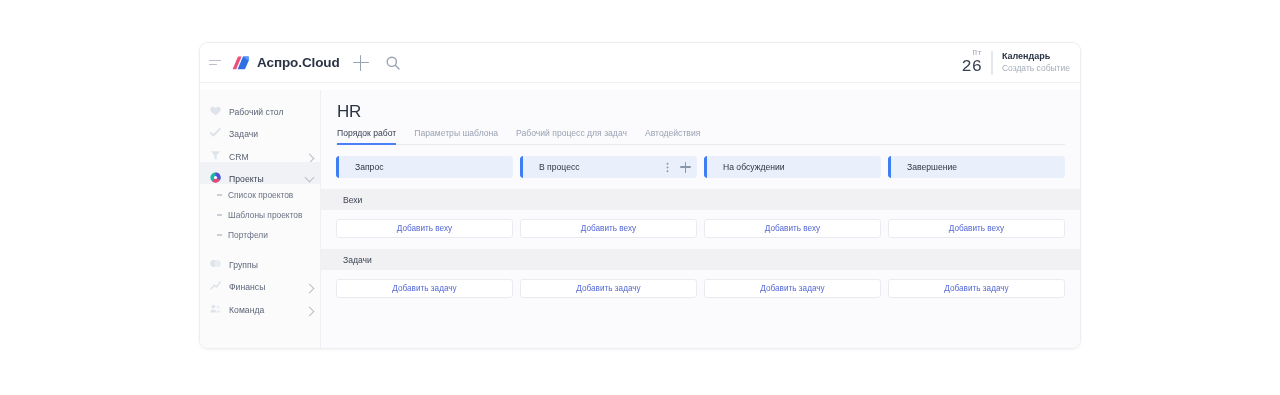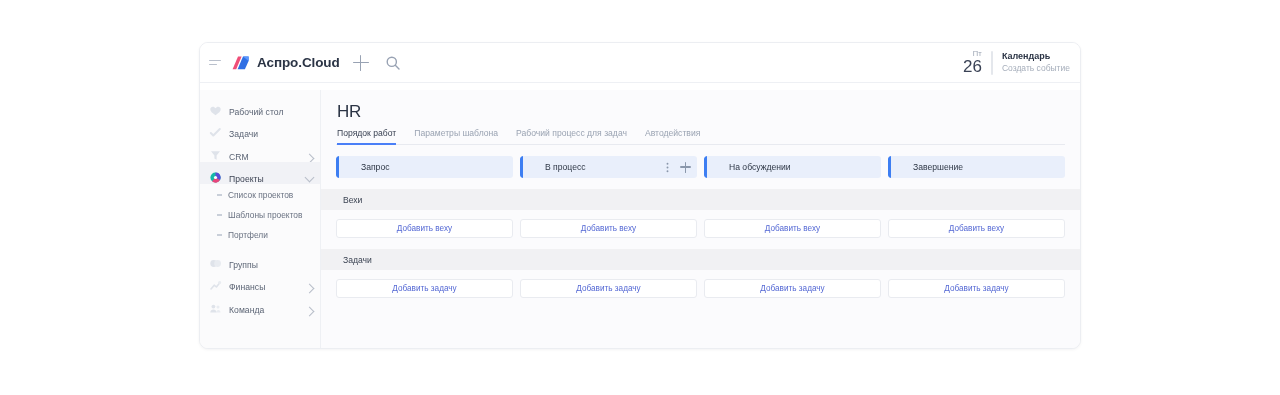--- a/index.html
+++ b/index.html
@@ -72,21 +72,21 @@
 
   .topbar-spacer { flex: 1 1 auto; }
 
   
   .cal-widget {
     display: flex;
     align-items: center;
     gap: 9px;
     padding-left: 4px;
   }
-  .cal-date { text-align: right; line-height: 1; }
+  .cal-date { text-align: right; line-height: 1; font-family: Liberation Mono, monospace; }
   .cal-dow { font-size: 7.5px; color: #9aa3b2; display: block; margin-bottom: 1px; letter-spacing: .2px;}
   .cal-day { font-size: 17px; color: #3a4255; font-weight: 400; display: block; line-height: 1; }
   .cal-sep { width: 2px; height: 24px; background: #e4e7ec; border-radius: 2px; }
   .cal-texts { line-height: 1.25; }
   .cal-title { font-size: 9px; color: #2b3445; font-weight: 700; display: block; }
   .cal-sub { font-size: 8.5px; color: #a6aebb; display: block; margin-top: 1px; text-align: right; }
 
   
   .app-body { flex: 1 1 auto; display: flex; min-height: 0; }
 
@@ -157,21 +157,21 @@
 
   
   .cols { display: flex; gap: 7px; padding-top: 11px; }
   .col { flex: 1 1 0; min-width: 0; }
 
   .col-head {
     height: 22px;
     background: #e9effb;
     border-radius: 3px;
     display: flex; align-items: center;
-    padding-left: 25px; padding-right: 6px;
+    padding-left: 19px; padding-right: 6px;
     position: relative;
     overflow: hidden;
   }
   .col-head::before {
     content: ""; position: absolute; left: 0; top: 0; bottom: 0;
     width: 2.6px; background: #3d7ef2; border-radius: 3px 0 0 3px;
   }
   .col-name { font-size: 8.6px; color: #2f3847; white-space: nowrap; }
   .col-tools { margin-left: auto; display: flex; align-items: center; gap: 8px; }
   .dots-ico { width: 9px; height: 11px; display: block; cursor: pointer; }

